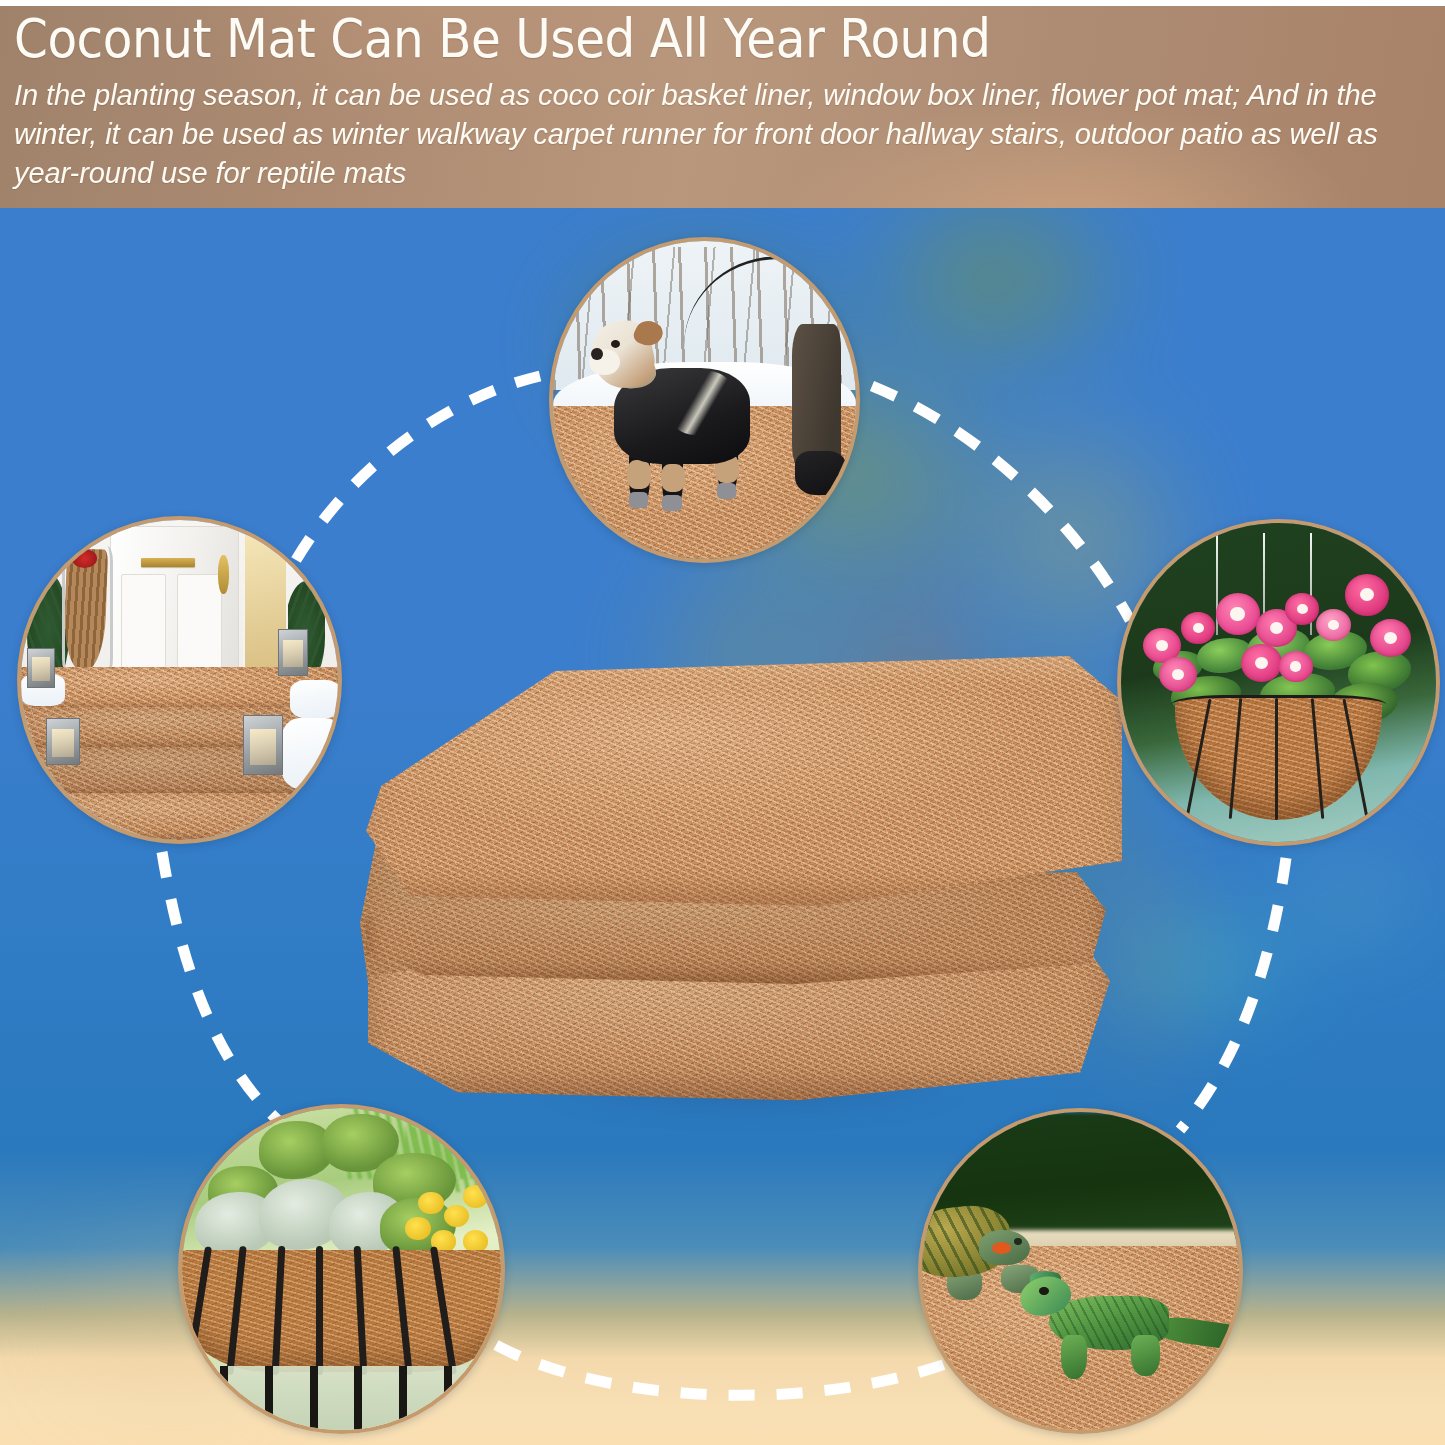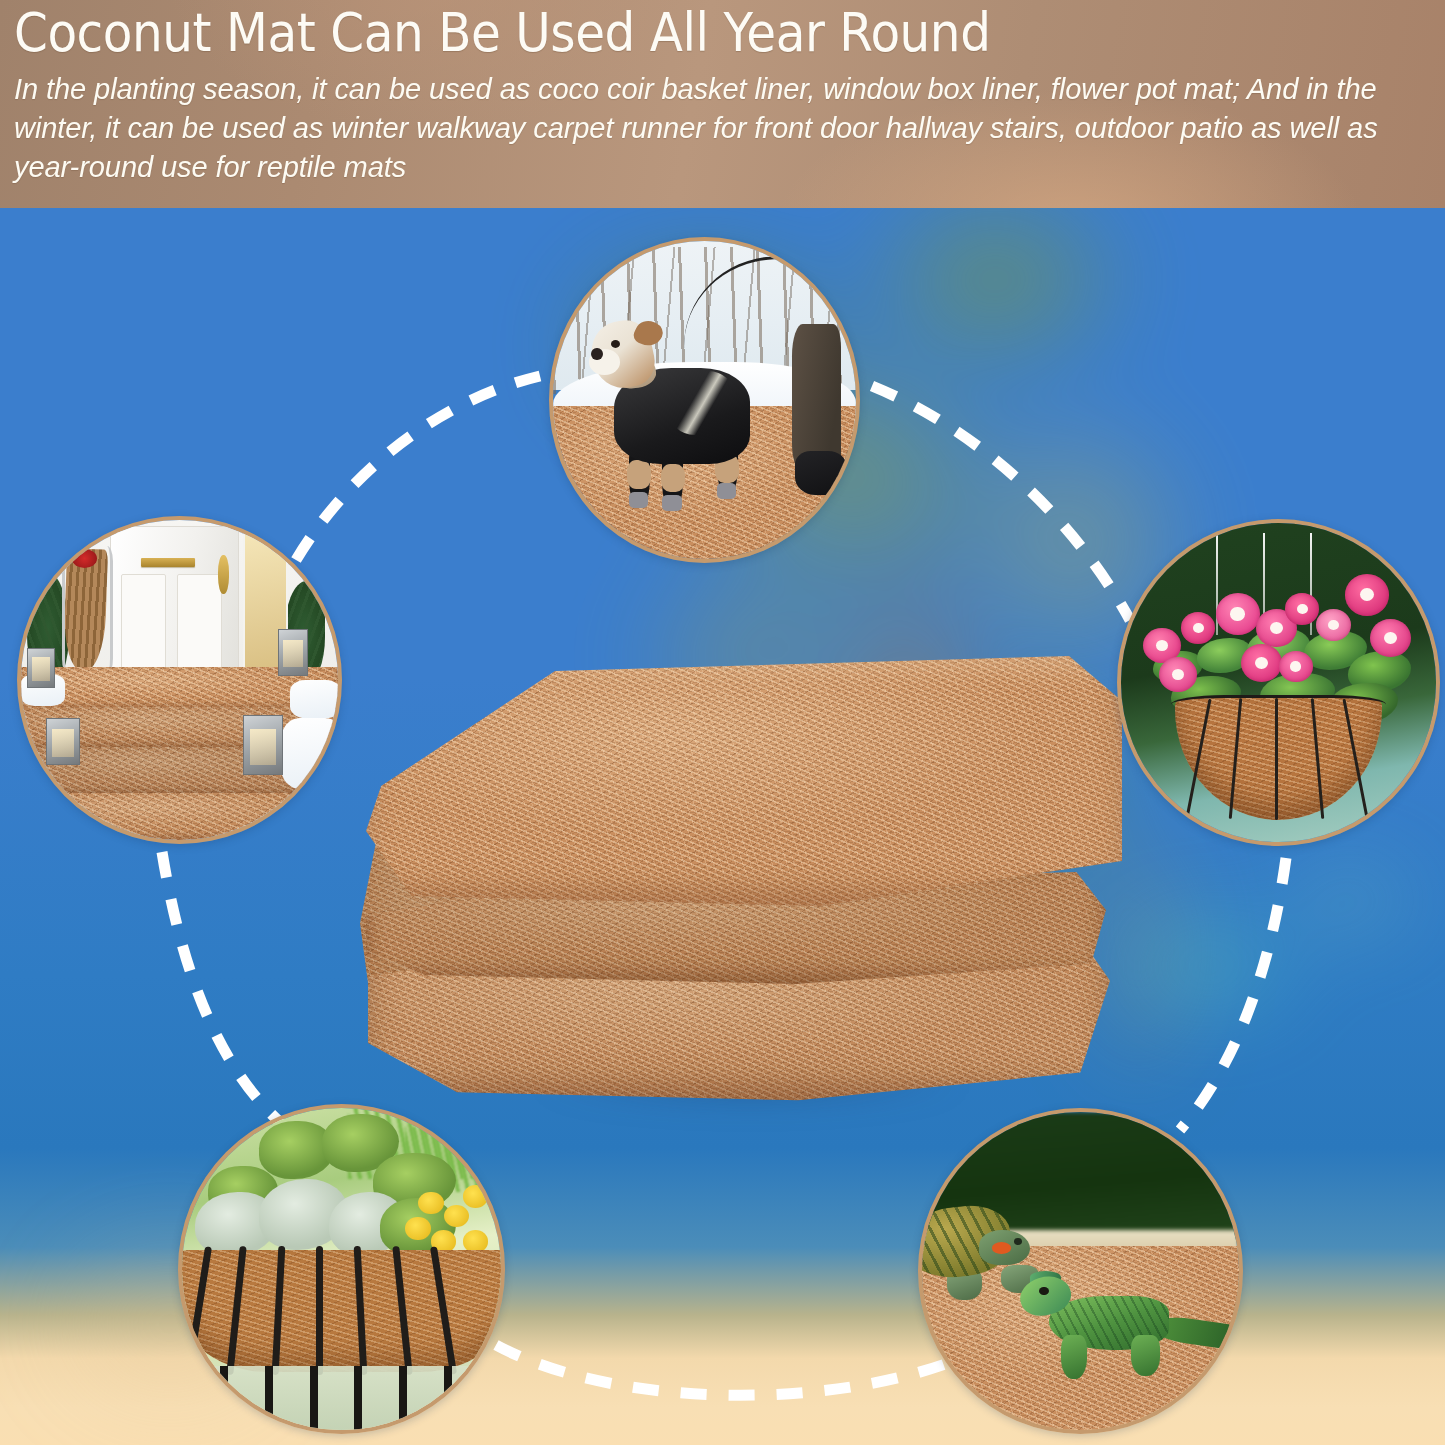--- a/index.html
+++ b/index.html
@@ -12,21 +12,21 @@
   #infographic {
     position: relative;
     width: 1445px;
     height: 1445px;
     overflow: hidden;
   }
 
   
   .header {
     position: absolute;
-    left: 0; top: 0;
+    left: 0; top: 6px;
     width: 1445px; height: 208px;
     background:
       radial-gradient(ellipse 420px 200px at 74% 110%, rgba(214,168,130,0.75), rgba(214,168,130,0) 70%),
       radial-gradient(ellipse 380px 220px at 30% -10%, rgba(190,150,122,0.55), rgba(190,150,122,0) 70%),
       linear-gradient(100deg, #a0826b 0%, #ab8a71 22%, #b9977d 48%, #ae8d74 70%, #a88269 100%);
     box-sizing: border-box;
     padding: 0 14px;
     overflow: hidden;
   }
   .header-title {

